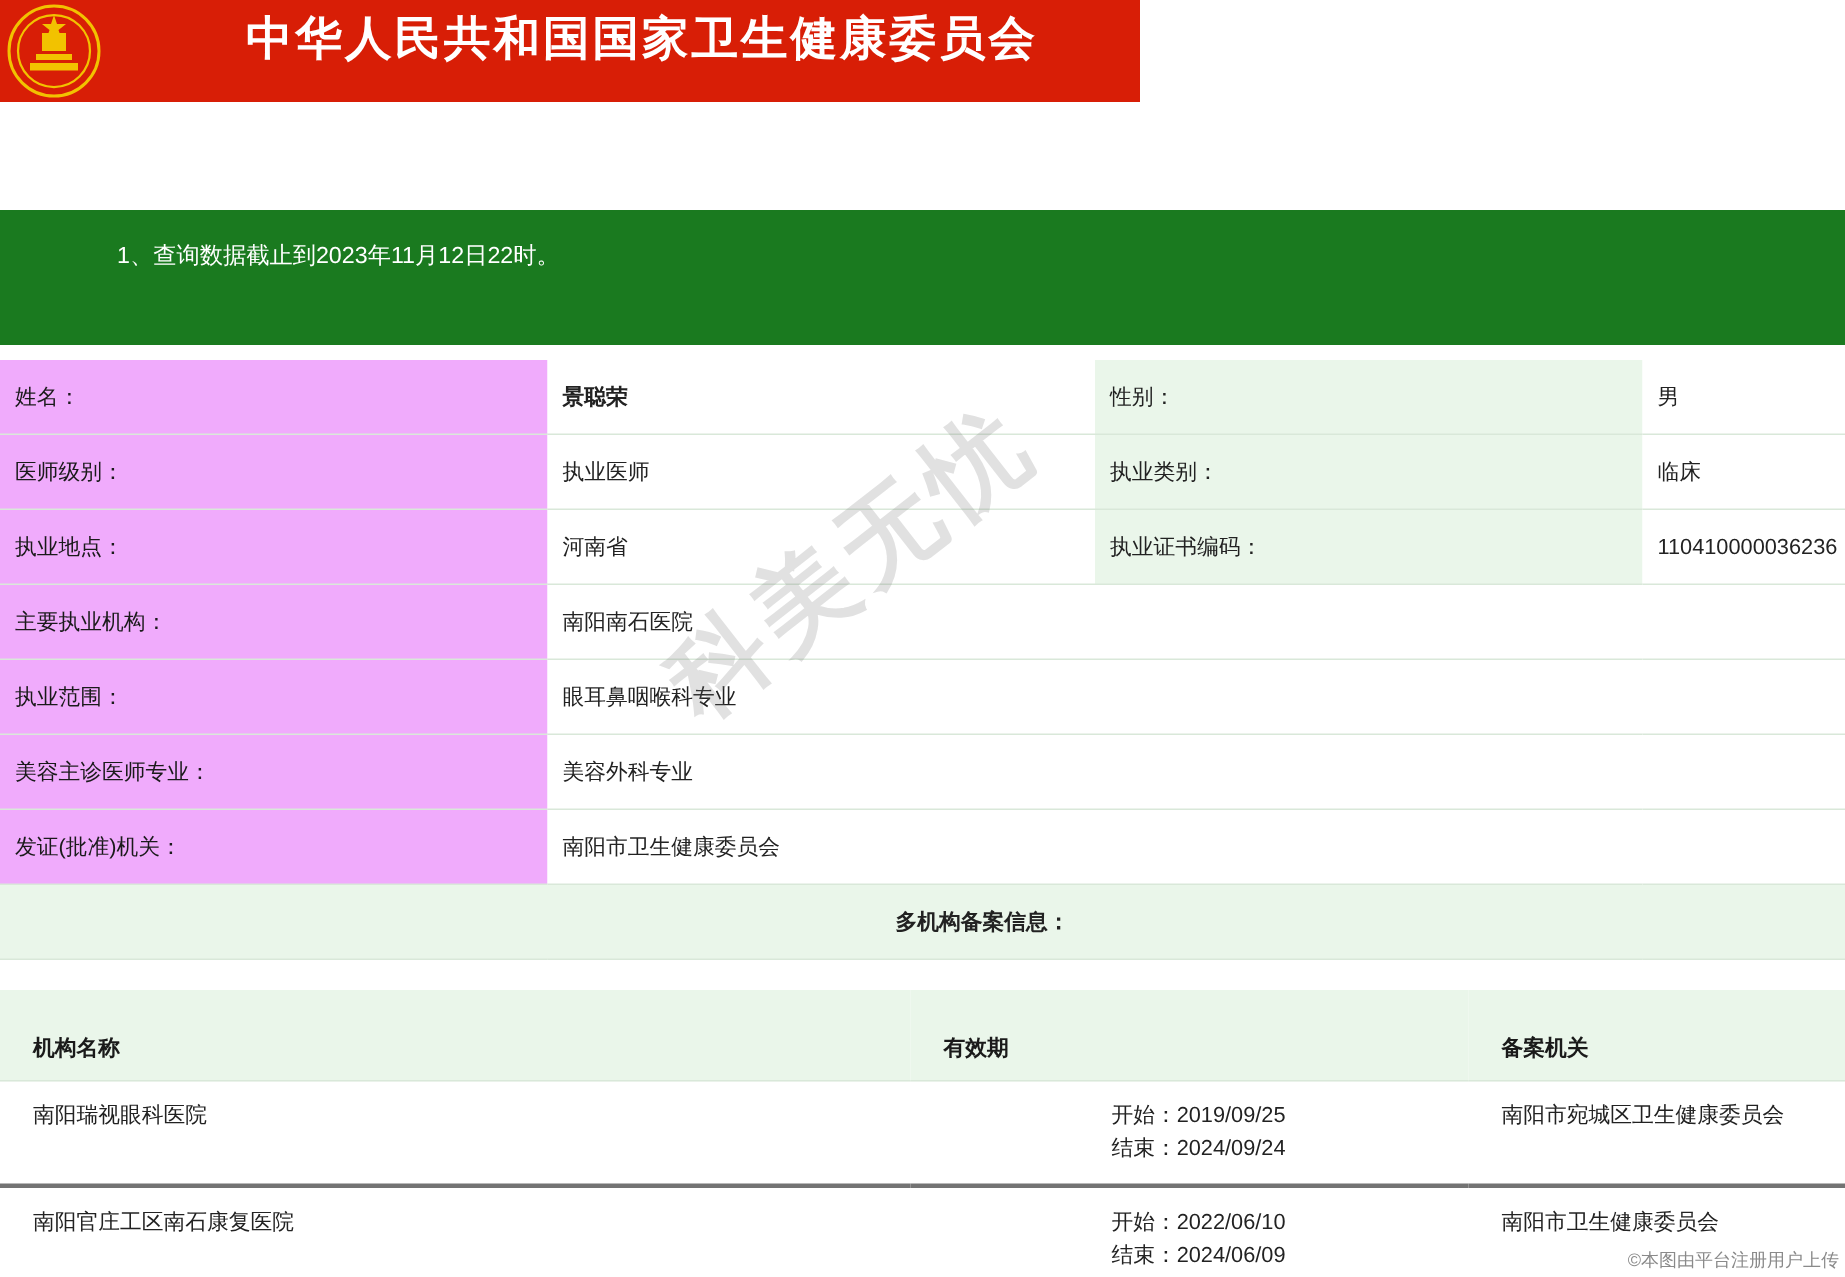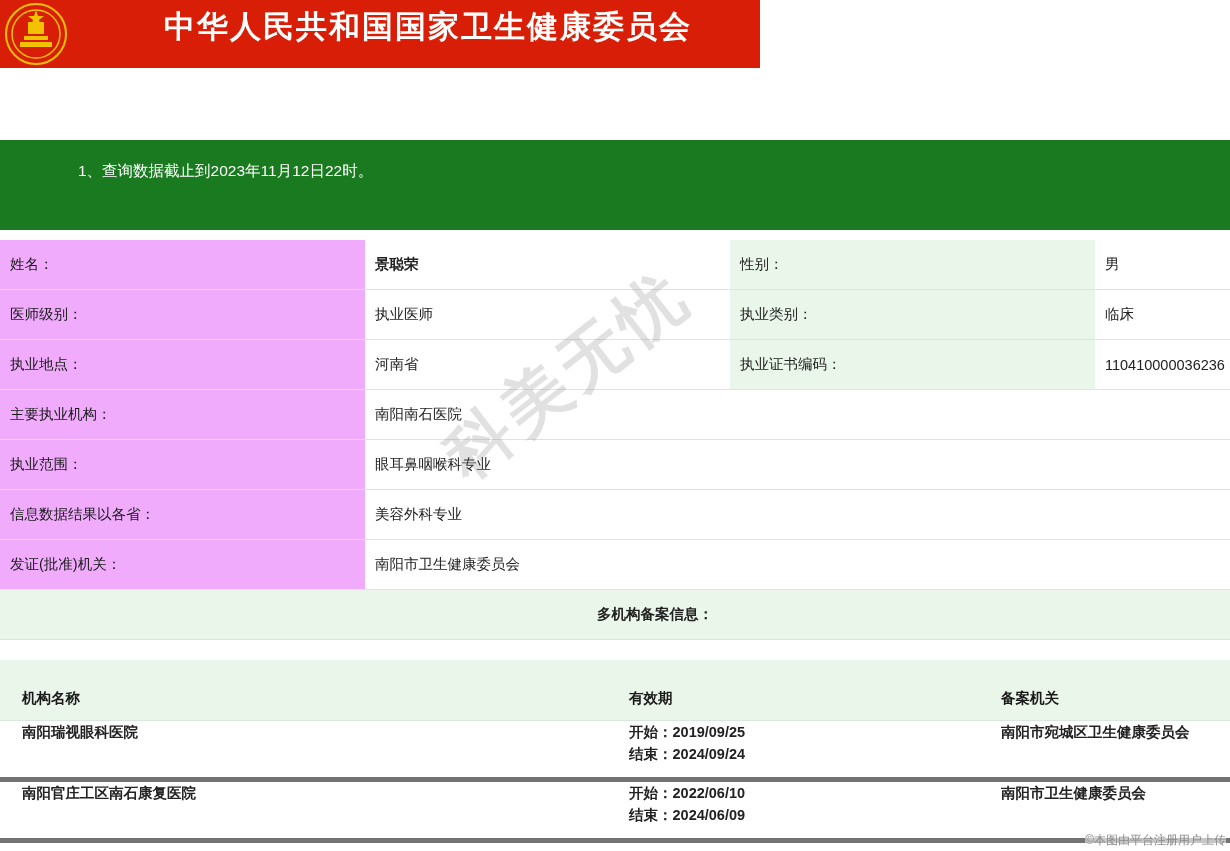--- a/index.html
+++ b/index.html
@@ -127,31 +127,30 @@
     text-align: left;
     font-weight: bold;
     font-size: 14.5px;
     padding: 16px 10px 0 22px;
     height: 44px;
     border-bottom: 1px solid #d9e8d9;
     color: #1a1a1a;
   }
   table.records td {
     font-size: 14.5px;
-    padding: 0 10px 12px 22px;
-    border-bottom: 5px solid #737373;
+    padding: 12px 10px 12px 22px;
+    border-bottom: 3px solid #737373;
     vertical-align: top;
     line-height: 22px;
     background: #ffffff;
-    font-weight: bold;
   }
   .col-name { width: 575px; }
   .col-period { width: 340px; }
   .col-org { width: 315px; }
-  .period-line { white-space: nowrap; }
+  .period-line { white-space: nowrap; text-align: center; }
 
   
   .watermark {
     position: absolute;
     left: 455px;
     top: 318px;
     width: 330px;
     height: 250px;
     pointer-events: none;
     transform: rotate(-38deg);
@@ -227,21 +226,21 @@
     <td class="val"></td>
     <td class="val2"></td>
   </tr>
   <tr>
     <td class="lbl">执业范围：</td>
     <td class="val">眼耳鼻咽喉科专业</td>
     <td class="val"></td>
     <td class="val2"></td>
   </tr>
   <tr>
-    <td class="lbl">信息数据结果以各省：</td>
+    <td class="lbl">美容主诊医师专业：</td>
     <td class="val">美容外科专业</td>
     <td class="val"></td>
     <td class="val2"></td>
   </tr>
   <tr>
     <td class="lbl">发证(批准)机关：</td>
     <td class="val">南阳市卫生健康委员会</td>
     <td class="val"></td>
     <td class="val2"></td>
   </tr>

